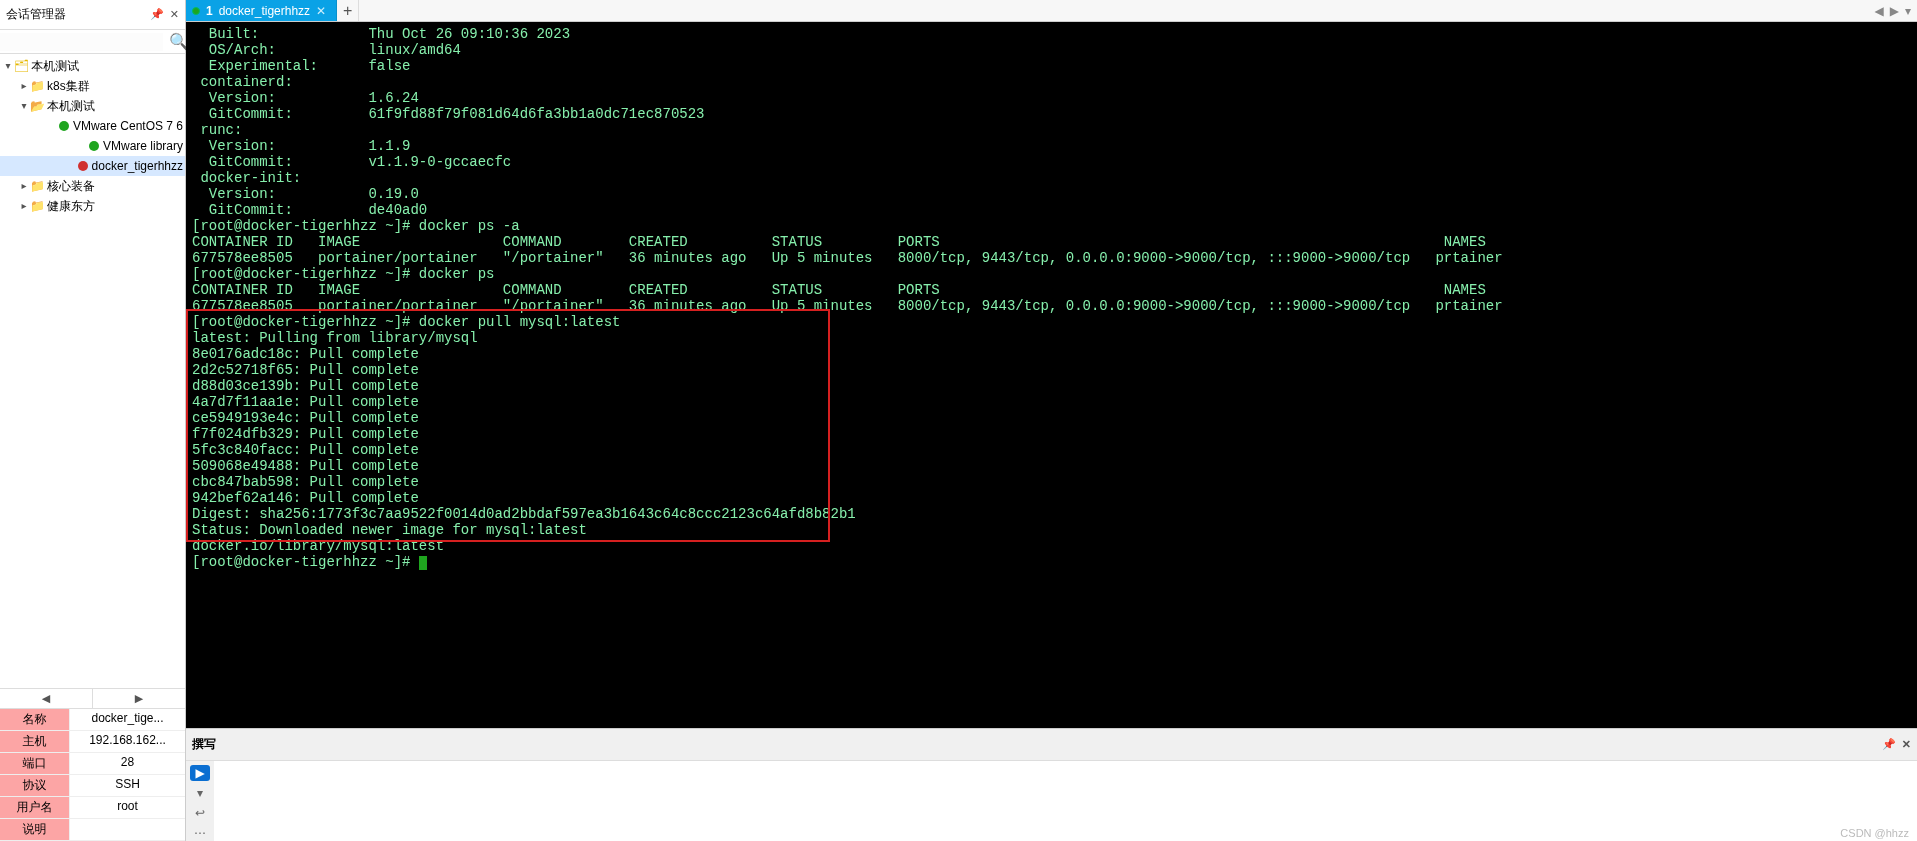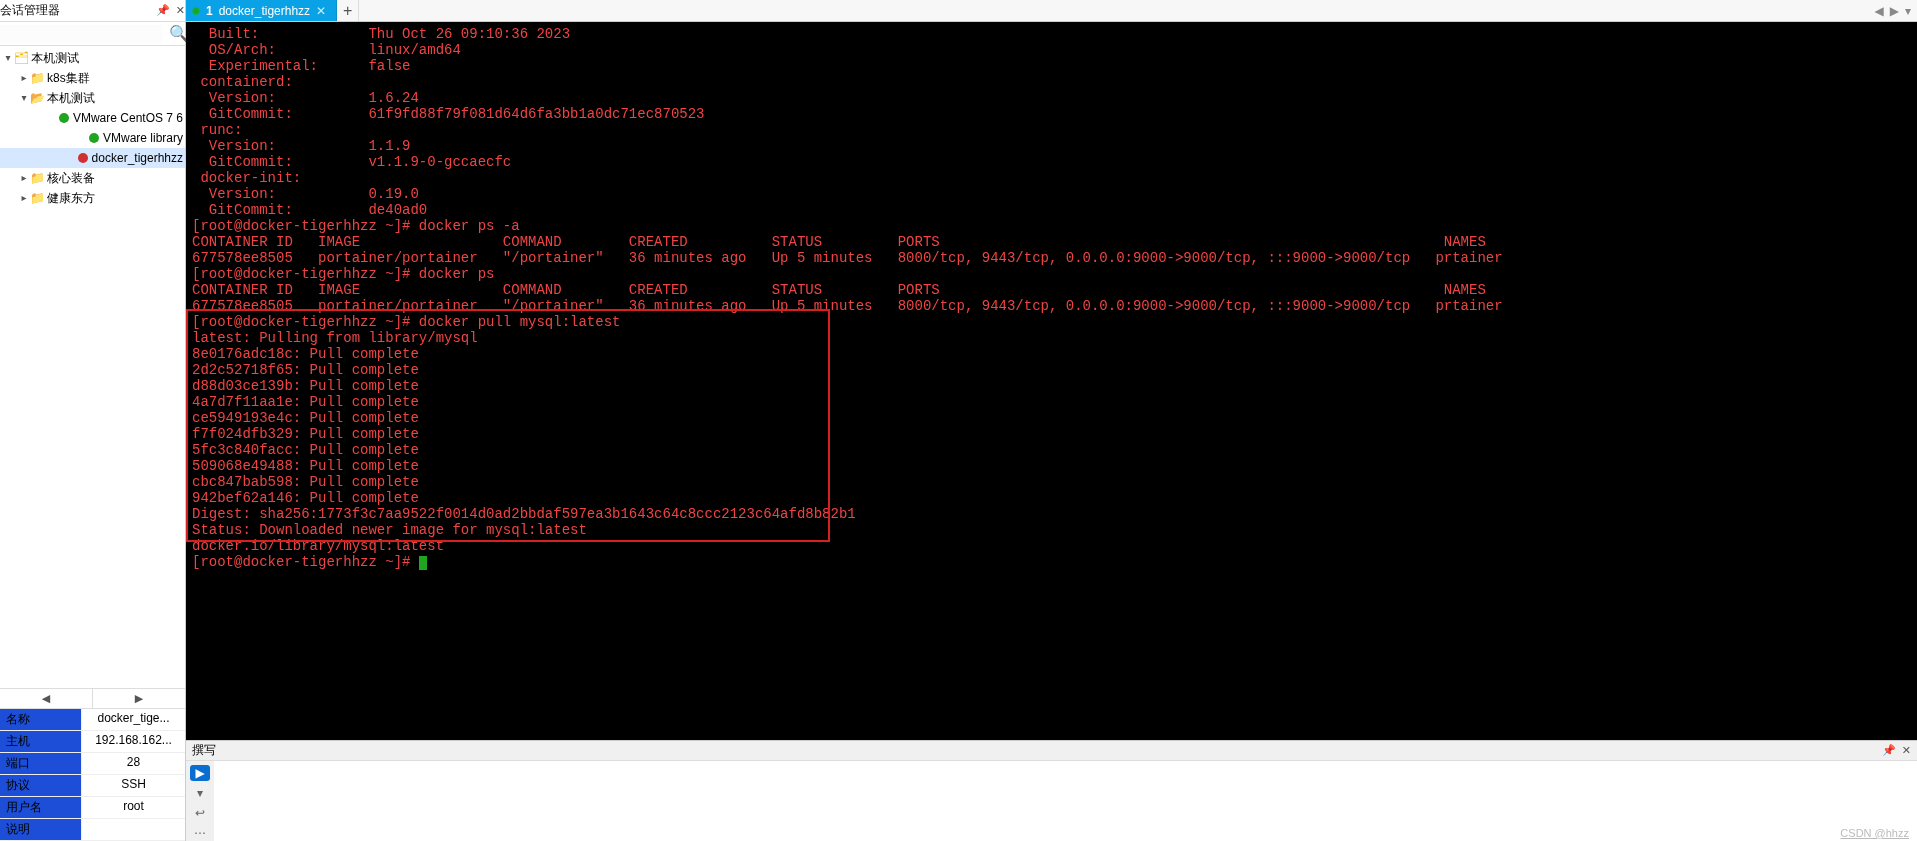--- a/index.html
+++ b/index.html
@@ -1,20 +1,20 @@
 <!DOCTYPE html>
 <html><head>
 <meta charset="utf-8">
 <style>
 * { margin: 0; padding: 0; box-sizing: border-box; font-family: "Microsoft YaHei", Arial, sans-serif; }
 body { width: 1917px; height: 841px; display: flex; background: #f0f0f0; overflow: hidden; }
 
 
 .left-panel { width: 186px; display: flex; flex-direction: column; border-right: 1px solid #ccc; background: #fff; }
-.panel-header { display: flex; align-items: center; justify-content: space-between; padding: 2px 0; border-bottom: 1px solid #ddd; height: 22px; font-size: 12px; }
+.panel-header { display: flex; align-items: center; justify-content: space-between; padding: 2px 6px; border-bottom: 1px solid #ddd; height: 30px; font-size: 12px; }
 .panel-header-icons { display: flex; gap: 6px; align-items: center; }
 .pin-icon, .close-x { cursor: pointer; font-size: 11px; color: #555; }
 
 .search-row { display: flex; align-items: center; border-bottom: 1px solid #ddd; height: 24px; }
 .search-input { flex: 1; border: none; outline: none; padding: 2px 4px; font-size: 12px; background: #fcfcfc; }
 .search-icon { padding: 0 6px; color: #888; cursor: pointer; }
 
 .tree { flex: 1; overflow: auto; font-size: 12px; padding: 2px 0; }
 .tree-node { display: flex; align-items: center; padding: 1px 2px; white-space: nowrap; cursor: pointer; line-height: 18px; }
 .tree-indent-0 { padding-left: 2px; }
@@ -26,47 +26,47 @@
 .session-dot.green { background: #1fa51f; }
 .session-dot.red { background: #d03030; }
 .tree-node.selected { background: #d6e8ff; }
 
 .nav-row { display: flex; border-top: 1px solid #ddd; height: 20px; }
 .nav-btn { flex: 1; display: flex; align-items: center; justify-content: center; font-size: 11px; color: #555; cursor: pointer; border-right: 1px solid #ddd; }
 .nav-btn:last-child { border-right: none; }
 
 .props-table { border-top: 1px solid #ddd; font-size: 12px; }
 .props-row { display: flex; border-bottom: 1px solid #eee; }
-.props-key { width: 82px; padding: 2px 6px; border-right: 1px solid #eee; background: #1d4ed8; }
+.props-key { width: 70px; padding: 2px 6px; border-right: 1px solid #eee; background: #fca5a5; text-align: center; }
 .props-val { flex: 1; padding: 2px 6px; overflow: hidden; text-overflow: ellipsis; white-space: nowrap; text-align: center; }
 
 
 .right-area { flex: 1; display: flex; flex-direction: column; position: relative; }
 
 .tab-bar { height: 22px; background: #f7f7f7; display: flex; align-items: stretch; border-bottom: 1px solid #ccc; position: relative; }
 .tab { display: flex; align-items: center; padding: 0 10px 0 6px; background: #0aa2e6; color: #fff; font-size: 12px; border-right: 1px solid #0891cc; gap: 6px; cursor: pointer; }
 .tab .dot { width: 8px; height: 8px; border-radius: 50%; background: #1fa51f; border: 1px solid #0b6; }
 .tab-close { font-size: 12px; color: #cceefb; cursor: pointer; }
 .tab-add { width: 22px; display: flex; align-items: center; justify-content: center; color: #555; font-size: 16px; cursor: pointer; border-right: 1px solid #ddd; }
 .tab-nav-right { margin-left: auto; display: flex; align-items: center; gap: 6px; padding-right: 6px; color: #888; font-size: 12px; }
 
-.terminal { flex: 1; background: #000; color: #ef4444; font-family: Consolas, "Courier New", monospace; font-size: 14px; line-height: 16px; padding: 4px 6px; overflow: auto; white-space: pre; position: relative; }
+.terminal { flex: 1; background: #000; color: #86efac; font-family: Consolas, "Courier New", monospace; font-size: 14px; line-height: 16px; padding: 4px 6px; overflow: auto; white-space: pre; position: relative; }
 .terminal .hl-box { position: absolute; border: 2px solid #d62020; pointer-events: none; }
 .term-cursor { display: inline-block; width: 8px; height: 14px; background: #1fa51f; vertical-align: text-bottom; }
 
 .compose-bar { background: #f0f0f0; border-top: 1px solid #ccc; }
-.compose-header { display: flex; justify-content: space-between; align-items: center; padding: 2px 6px; font-size: 12px; border-bottom: 1px solid #ddd; height: 20px; }
+.compose-header { display: flex; justify-content: space-between; align-items: center; padding: 2px 6px; font-size: 12px; border-bottom: 1px solid #ddd; height: 32px; font-weight: bold; }
 .compose-body { display: flex; height: 80px; }
 .compose-icons { width: 28px; display: flex; flex-direction: column; align-items: center; padding-top: 4px; gap: 4px; }
 .compose-icon { width: 20px; height: 20px; display: flex; align-items: center; justify-content: center; border-radius: 3px; font-size: 12px; cursor: pointer; }
 .compose-icon.blue { background: #0a6ed1; color: #fff; }
 .compose-icon.grey { color: #666; }
 .compose-text { flex: 1; border: none; outline: none; resize: none; background: #fff; padding: 4px; font-size: 12px; }
 
-.watermark { position: absolute; right: 8px; bottom: 2px; font-size: 11px; color: #bbb; pointer-events: none; text-decoration: underline; }
+.watermark { position: absolute; right: 8px; bottom: 2px; font-size: 11px; color: #bbb; pointer-events: none; }
 </style>
 </head>
 <body>
 
 <div class="left-panel">
   <div class="panel-header">
     <span>会话管理器</span>
     <span class="panel-header-icons">
       <span class="pin-icon">📌</span>
       <span class="close-x">✕</span>

